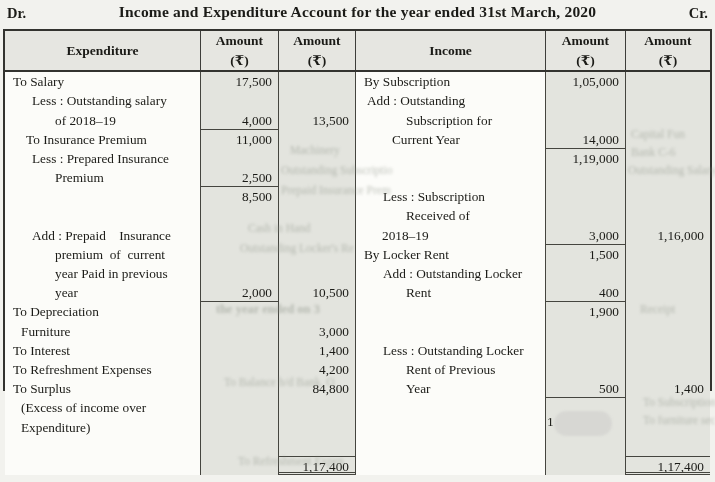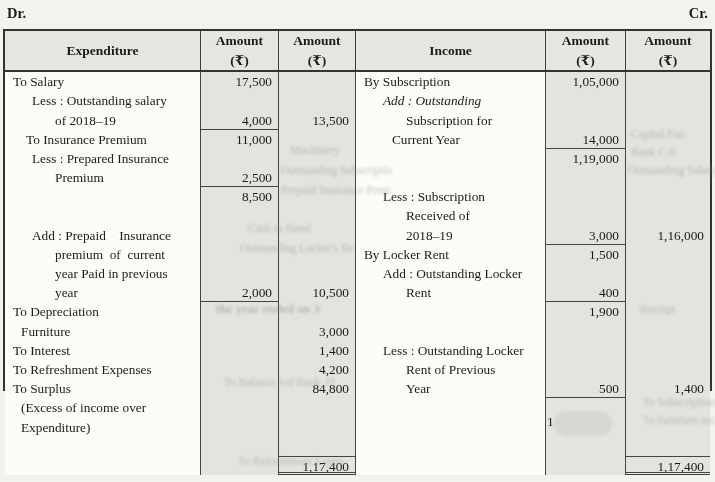--- a/index.html
+++ b/index.html
@@ -51,20 +51,21 @@
     background:#d7d7d3;border-radius:13px;filter:blur(1px);}
   .stray{position:absolute;left:547px;top:414px;font-size:13.5px;color:#22221e;}
 </style>
 </head>
 <body>
 
 <div class="page">
 
   <div class="titlebar">
     <span class="dr">Dr.</span>
+    <div class="heading">Income and Expenditure Account for the year ended 31st March, 2020</div>
     <span class="cr">Cr.</span>
   </div>
 
   <div class="table">
     <div class="thead">
       <div class="hcell h-exp">
         <span>Expenditure</span>
       </div>
       <div class="hcell h-a">
         <span>Amount</span>
@@ -105,28 +106,28 @@
           <div style="display: contents;"><div class="c part" style="padding-left: 8px;">To Interest</div><div class="c amt"></div><div class="c amt">1,400</div></div>
           <div style="display: contents;"><div class="c part" style="padding-left: 8px;">To Refreshment Expenses</div><div class="c amt"></div><div class="c amt">4,200</div></div>
           <div style="display: contents;"><div class="c part" style="padding-left: 8px;">To Surplus</div><div class="c amt"></div><div class="c amt">84,800</div></div>
           <div style="display: contents;"><div class="c part" style="padding-left: 16px;">(Excess of income over</div><div class="c amt"></div><div class="c amt"></div></div>
           <div style="display: contents;"><div class="c part" style="padding-left: 16px;">Expenditure)</div><div class="c amt"></div><div class="c amt"></div></div>
           <div style="display: contents;"><div class="c part" style="padding-left: 8px;"></div><div class="c amt"></div><div class="c amt"></div></div>
           <div style="display: contents;"><div class="c part" style="padding-left: 8px;"></div><div class="c amt"></div><div class="c amt t">1,17,400</div></div>
         </div>
       <div class="side side-right" id="side-right">
           <div style="display: contents;"><div class="c part" style="padding-left: 8px;">By Subscription</div><div class="c amt">1,05,000</div><div class="c amt"></div></div>
-          <div style="display: contents;"><div class="c part" style="padding-left: 27px; font-style: italic;">Add : Outstanding</div><div class="c amt"></div><div class="c amt"></div></div>
+          <div style="display: contents;"><div class="c part" style="padding-left: 11px;">Add : Outstanding</div><div class="c amt"></div><div class="c amt"></div></div>
           <div style="display: contents;"><div class="c part" style="padding-left: 50px;">Subscription for</div><div class="c amt"></div><div class="c amt"></div></div>
           <div style="display: contents;"><div class="c part" style="padding-left: 36px;">Current Year</div><div class="c amt u">14,000</div><div class="c amt"></div></div>
           <div style="display: contents;"><div class="c part" style="padding-left: 8px;"></div><div class="c amt">1,19,000</div><div class="c amt"></div></div>
           <div style="display: contents;"><div class="c part" style="padding-left: 8px;"></div><div class="c amt"></div><div class="c amt"></div></div>
           <div style="display: contents;"><div class="c part" style="padding-left: 27px;">Less : Subscription</div><div class="c amt"></div><div class="c amt"></div></div>
           <div style="display: contents;"><div class="c part" style="padding-left: 50px;">Received of</div><div class="c amt"></div><div class="c amt"></div></div>
-          <div style="display: contents;"><div class="c part" style="padding-left: 50px;">2018–19</div><div class="c amt u">3,000</div><div class="c amt">1,16,000</div></div>
+          <div style="display: contents;"><div class="c part" style="padding-left: 26px;">2018–19</div><div class="c amt u">3,000</div><div class="c amt">1,16,000</div></div>
           <div style="display: contents;"><div class="c part" style="padding-left: 8px;">By Locker Rent</div><div class="c amt">1,500</div><div class="c amt"></div></div>
           <div style="display: contents;"><div class="c part" style="padding-left: 27px;">Add : Outstanding Locker</div><div class="c amt"></div><div class="c amt"></div></div>
           <div style="display: contents;"><div class="c part" style="padding-left: 50px;">Rent</div><div class="c amt u">400</div><div class="c amt"></div></div>
           <div style="display: contents;"><div class="c part" style="padding-left: 8px;"></div><div class="c amt">1,900</div><div class="c amt"></div></div>
           <div style="display: contents;"><div class="c part" style="padding-left: 8px;"></div><div class="c amt"></div><div class="c amt"></div></div>
           <div style="display: contents;"><div class="c part" style="padding-left: 27px;">Less : Outstanding Locker</div><div class="c amt"></div><div class="c amt"></div></div>
           <div style="display: contents;"><div class="c part" style="padding-left: 50px;">Rent of Previous</div><div class="c amt"></div><div class="c amt"></div></div>
           <div style="display: contents;"><div class="c part" style="padding-left: 50px;">Year</div><div class="c amt u">500</div><div class="c amt">1,400</div></div>
           <div style="display: contents;"><div class="c part" style="padding-left: 8px;"></div><div class="c amt"></div><div class="c amt"></div></div>
           <div style="display: contents;"><div class="c part" style="padding-left: 8px;"></div><div class="c amt"></div><div class="c amt"></div></div>

